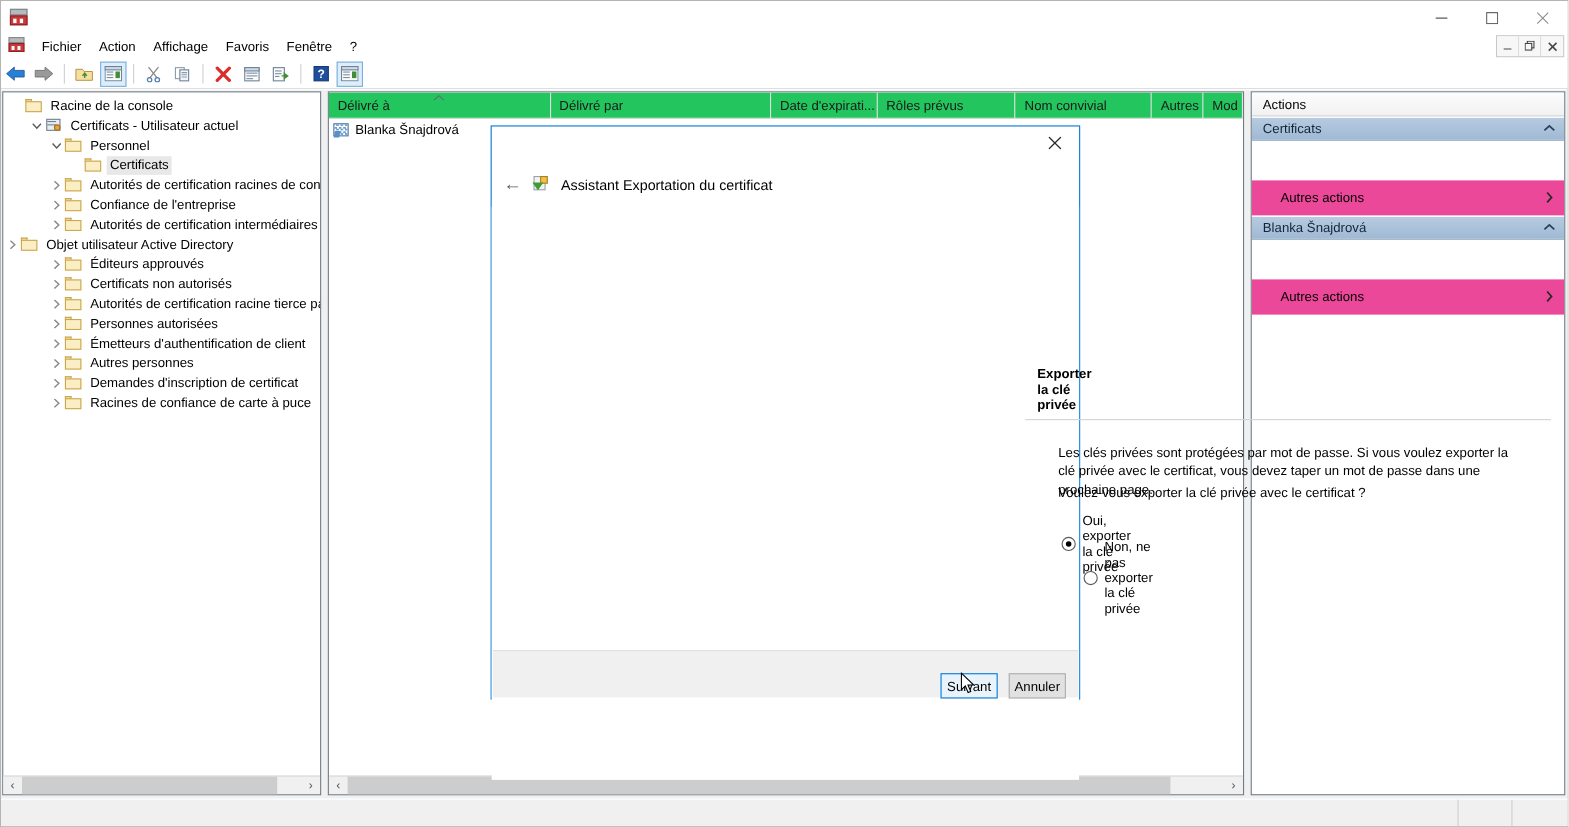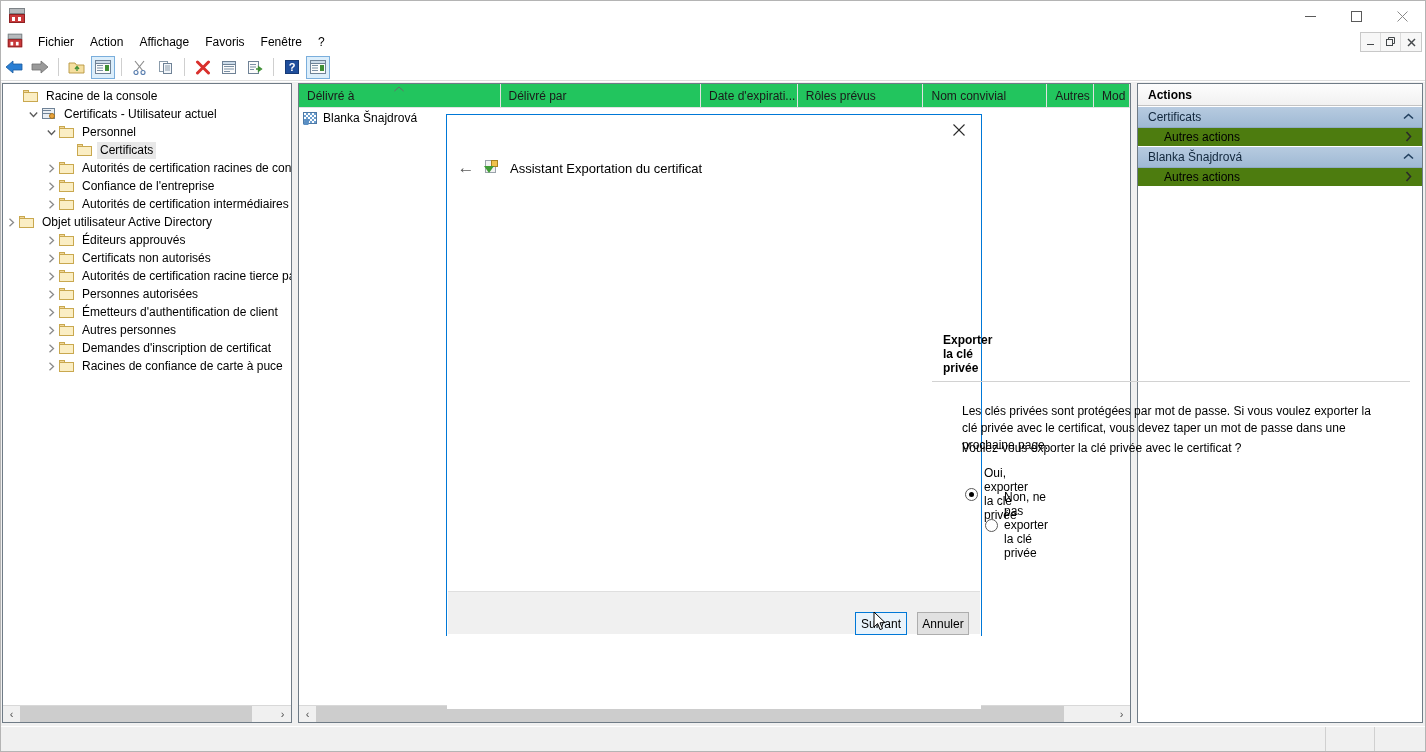--- a/index.html
+++ b/index.html
@@ -188,35 +188,35 @@
     background:#5a8fc4; transform: skewX(-12deg);
   }
 
   
   #actions-pane {
     position: absolute; left: 1136px; top: 1px; width: 286px; height: 640px;
     background: #ffffff; border: 1px solid #6f7b86; overflow: hidden;
   }
   #actions-title {
     height: 22px; display: flex; align-items: center; padding-left: 10px;
-    font-weight: bold; font-size: 12px;
+    font-weight: normal; font-size: 12px;
     background: linear-gradient(#fdfdfd, #f1f1f1);
     border-bottom: 1px solid #c3c3c3;
   }
   .act-group-header {
     height: 22px; display: flex; align-items: center; padding: 0 8px 0 10px;
     background: linear-gradient(#b7cbe0, #9fb9d4);
     border-top: 1px solid #ffffff;
     border-bottom: 1px solid #8fa9c4;
     font-size: 12px; color: #11263b; justify-content: space-between;
   }
   .act-group-header .chev { color: #22405f; font-size: 9px; }
   .act-item {
-    height: 18px; display: flex; align-items: center; justify-content: space-between;
-    padding: 0 10px 0 26px; font-size: 12px; background: #4d7c0f;
+    height: 32px; display: flex; align-items: center; justify-content: space-between;
+    padding: 0 10px 0 26px; font-size: 12px; background: #ec4899; margin-top: 36px;
   }
   .act-item .chev { color: #2a2a2a; font-size: 9px; }
 
   
   .hscroll {
     position: absolute; left: 0; bottom: 0; height: 17px; width: 100%;
     background: #f0f0f0; border-top: 1px solid #d8d8d8; display: flex; align-items: center;
   }
   .hscroll .sb-arrow {
     width: 17px; height: 17px; display:flex; align-items:center; justify-content:center;

